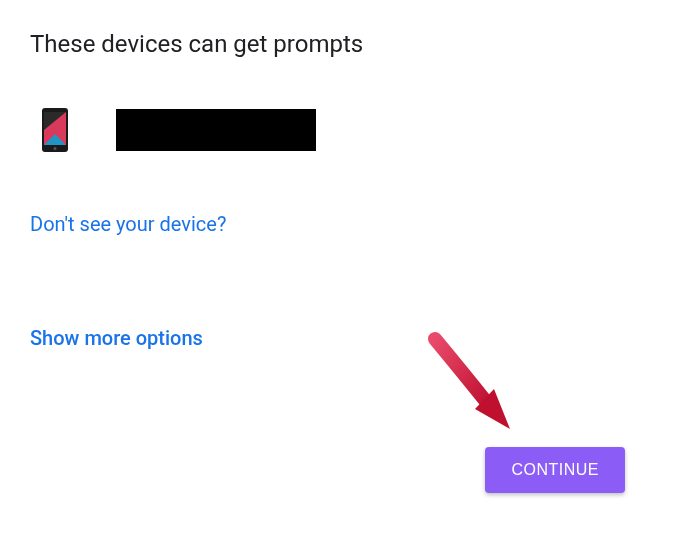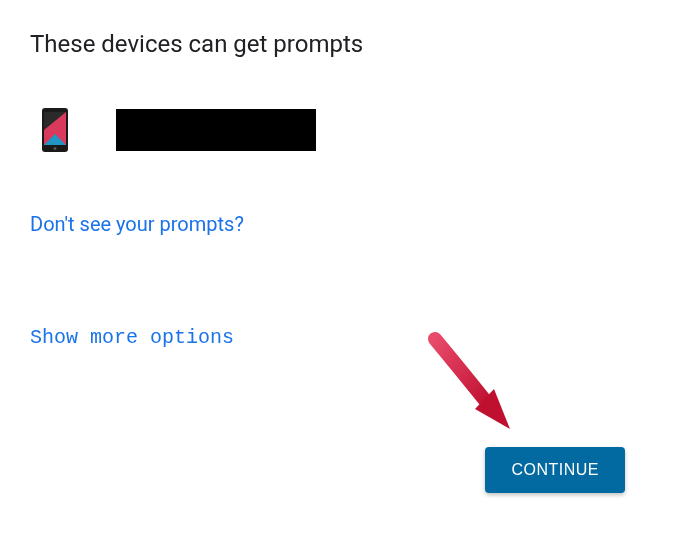--- a/index.html
+++ b/index.html
@@ -46,27 +46,26 @@
       font-size: 20px;
       text-decoration: none;
       cursor: pointer;
       display: inline-block;
     }
     .link-dont-see {
       margin-bottom: 90px;
     }
     .link-more-options {
       font-weight: 500;
-      font-family: Liberation Mono, monospace;
     }
     .continue-button {
       position: absolute;
       right: 55px;
       bottom: 40px;
-      background: #0369a1;
+      background: #8b5cf6;
       color: #ffffff;
       border: none;
       border-radius: 4px;
       padding: 14px 26px;
       font-size: 16px;
       font-weight: 500;
       letter-spacing: 0.5px;
       cursor: pointer;
       box-shadow: 0 2px 4px rgba(0,0,0,0.25);
     }
@@ -90,21 +89,21 @@
       <rect x="0" y="0" width="26" height="44" rx="3" fill="#1a1a1a"></rect>
       <rect x="2" y="4" width="22" height="33" fill="#2a2a2a"></rect>
       <polygon points="2,22 24,4 24,37 2,37" fill="#d93a5b"></polygon>
       <polygon points="2,37 13,26 24,37" fill="#2196c4"></polygon>
       <circle cx="13" cy="40.5" r="1.5" fill="#555"></circle>
     </svg>
   </span>
   <div class="device-name-redacted"></div>
 </div>
 
-<a class="link link-dont-see">Don't see your prompts?</a>
+<a class="link link-dont-see">Don't see your device?</a>
 <br>
 <a class="link link-more-options">Show more options</a>
 
 <button class="continue-button">CONTINUE</button>
 
 <div class="annotation-arrow">
   <svg width="120" height="120" viewBox="0 0 120 120">
     <defs>
       <linearGradient id="arrowgrad" x1="0%" y1="0%" x2="100%" y2="100%">
         <stop offset="0%" stop-color="#e84a6a"></stop>

